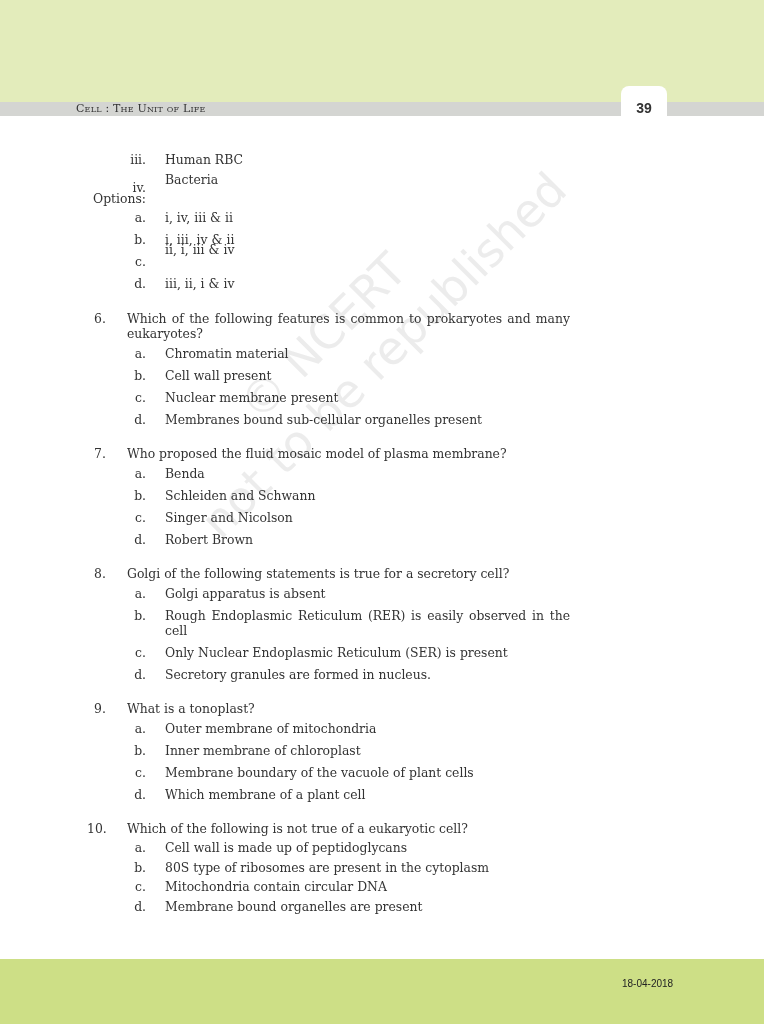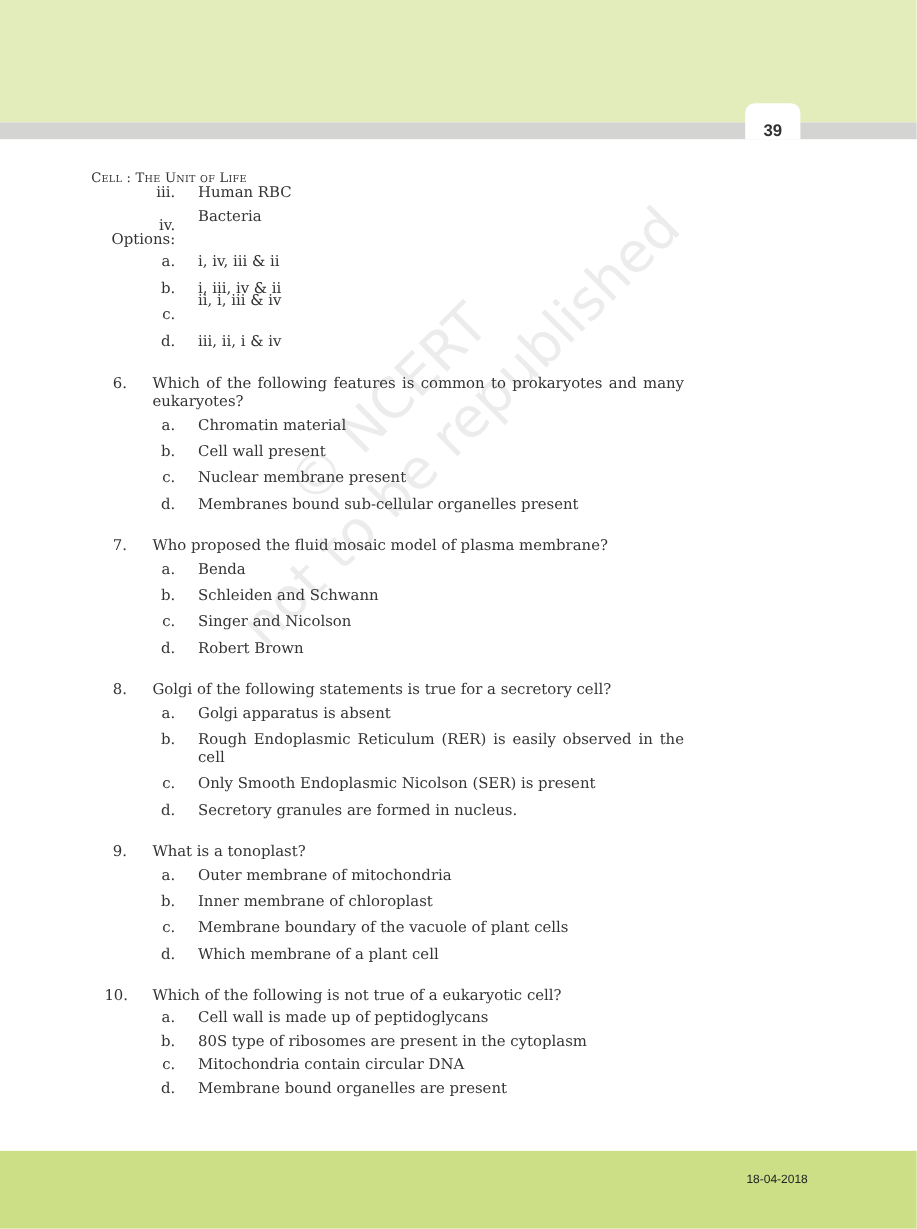--- a/index.html
+++ b/index.html
@@ -6,21 +6,21 @@
   body {
     width: 764px; height: 1024px; position: relative; overflow: hidden;
     background: #ffffff;
     font-family: "DejaVu Serif", serif;
     color: #333333;
   }
   .top-band { position: absolute; left: 0; top: 0; width: 764px; height: 102px; background: #e3ecbb; }
   .header-strip { position: absolute; left: 0; top: 102px; width: 764px; height: 14px; background: #d4d5d2; }
   .running-title {
     position: absolute; left: 76px; top: 102px; height: 14px; line-height: 14px;
-    font-size: 11px; font-variant: small-caps; letter-spacing: 0.2px; color: #333; margin-top: 40px;
+    font-size: 11px; font-variant: small-caps; letter-spacing: 0.2px; color: #333;
   }
   .page-tab {
     position: absolute; left: 621px; top: 86px; width: 46px; height: 30px;
     background: #ffffff; border-radius: 8px 8px 0 0;
   }
   .page-number {
     position: absolute; left: 621px; top: 100px; width: 46px; text-align: center;
     font-family: "Liberation Sans", sans-serif; font-weight: bold; font-size: 14px; color: #333;
   }
   .bottom-band { position: absolute; left: 0; top: 959px; width: 764px; height: 65px; background: #cddf86; }
@@ -93,21 +93,21 @@
   <div class="line olabel" style="top:532px">d.</div>
   <div class="line otext" style="top:532px">Robert Brown</div>
 
   <div class="line num" style="top:566px">8.</div>
   <div class="line qtext" style="top:566px">Golgi of the following statements is true for a secretory cell?</div>
   <div class="line olabel" style="top:586px">a.</div>
   <div class="line otext" style="top:586px">Golgi apparatus is absent</div>
   <div class="line olabel" style="top:608px">b.</div>
   <div class="line otext" style="top:608px; text-align:justify">Rough Endoplasmic Reticulum (RER) is easily observed in the cell</div>
   <div class="line olabel" style="top:645px">c.</div>
-  <div class="line otext" style="top:645px">Only Smooth Endoplasmic Nicolson (SER) is present</div>
+  <div class="line otext" style="top:645px">Only Nuclear Endoplasmic Reticulum (SER) is present</div>
   <div class="line olabel" style="top:667px">d.</div>
   <div class="line otext" style="top:667px">Secretory granules are formed in nucleus.</div>
 
   <div class="line num" style="top:701px">9.</div>
   <div class="line qtext" style="top:701px">What is a tonoplast?</div>
   <div class="line olabel" style="top:721px">a.</div>
   <div class="line otext" style="top:721px">Outer membrane of mitochondria</div>
   <div class="line olabel" style="top:743px">b.</div>
   <div class="line otext" style="top:743px">Inner membrane of chloroplast</div>
   <div class="line olabel" style="top:765px">c.</div>

